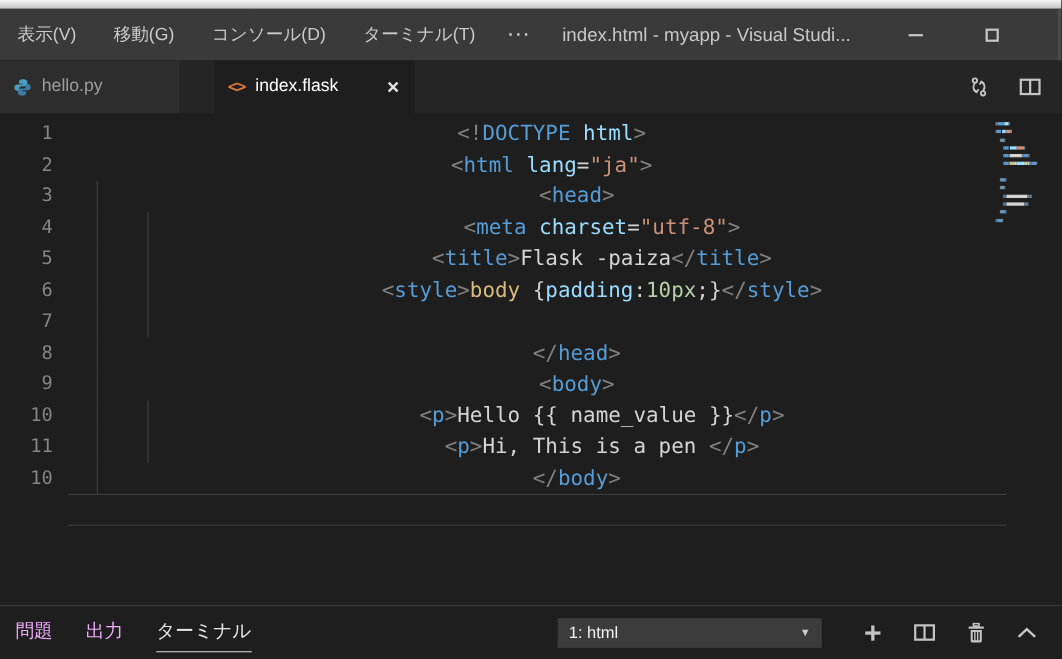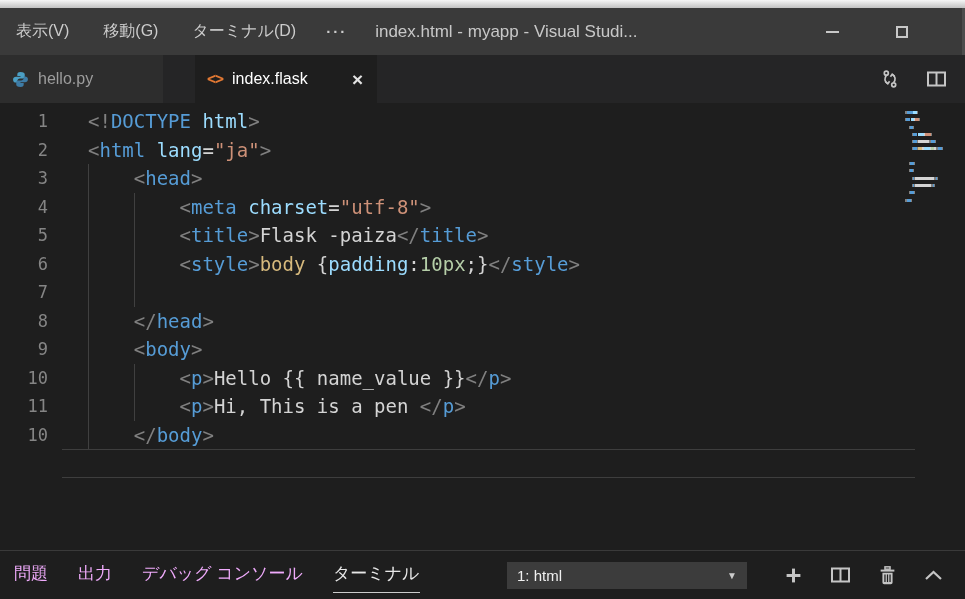--- a/index.html
+++ b/index.html
@@ -39,21 +39,21 @@
   .action-icon { display:flex; align-items:center; }
 
   
   .editor { position:relative; height:447px; background:#1e1e1e; }
   #lines { position:relative; padding-top:4px; width:915px; }
   .line { height:28.5px; line-height:28.5px; display:flex; white-space:pre;
           font-family:"DejaVu Sans Mono", monospace; font-size:19px; }
   .ln { width:66px; padding-right:18px; text-align:right; color:#858585; font-size:17px;
         flex:none; }
   .line.current .ln { color:#c6c6c6; }
-  .code { position:relative; flex:1; padding-left:22px; }
+  .code { position:relative; flex:1; padding-left:22px;text-align:center; }
   .guide { position:absolute; top:0; bottom:0; width:1px; background:#404040; }
   .bracket-box { outline:1px solid #7a7a7a; outline-offset:-1px; background:rgba(255,255,255,0.05); }
   .current-line-box { position:absolute; left:62px; width:853px; height:28.5px;
                       border-top:1px solid #3e3e3e; border-bottom:1px solid #3e3e3e; }
   .minimap { position:absolute; left:905px; top:7px; width:50px; }
   .mm-row { height:7.3px; display:flex; align-items:flex-start; }
   .mm-bar { height:3px; margin-top:1px; flex:none; }
 
   
   .panel { position:relative; height:49px; background:#1e1e1e; border-top:1px solid #3a3a3a;
@@ -72,21 +72,22 @@
 <body>
 
 <div id="window">
 
   <div class="top-strip"></div>
 
   <div class="titlebar">
     <div class="menubar" id="menubar">
         <span class="menu-item">表示(V)</span>
         <span class="menu-item">移動(G)</span>
-        <span class="menu-item">ターミナル(D)</span>
+        <span class="menu-item">コンソール(D)</span>
+        <span class="menu-item">ターミナル(T)</span>
       </div>
     <div class="menu-more">···</div>
     <div class="win-title">index.html - myapp - Visual Studi...</div>
     <div class="win-controls">
       <div class="win-btn">
         <span class="min-glyph"></span>
       </div>
       <div class="win-btn">
         <span class="max-glyph"></span>
       </div>
@@ -247,21 +248,20 @@
           <span class="mm-bar" style="width: 3.52px; background: rgb(86, 156, 214);"></span>
           <span class="mm-bar" style="width: 1px; background: rgb(128, 128, 128);"></span>
         </div>
       </div>
   </div>
 
   <div class="panel">
     <div id="panel-tabs">
         <span class="panel-tab">問題</span>
         <span class="panel-tab">出力</span>
-        <span class="panel-tab">デバッグ コンソール</span>
         <span class="panel-tab active">ターミナル</span>
       </div>
     <div class="panel-right">
       <div class="term-select">
         <span class="value">1: html</span>
         <span class="caret">▼</span>
       </div>
       <span class="picon">
         <svg width="17" height="17" viewBox="0 0 16 16" fill="#c5c5c5">
           <rect x="6.6" y="1.5" width="2.8" height="13"></rect>

